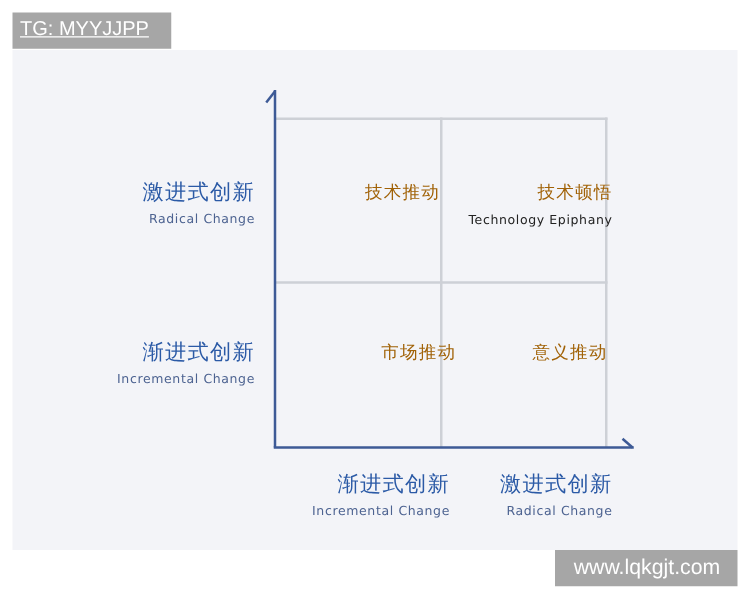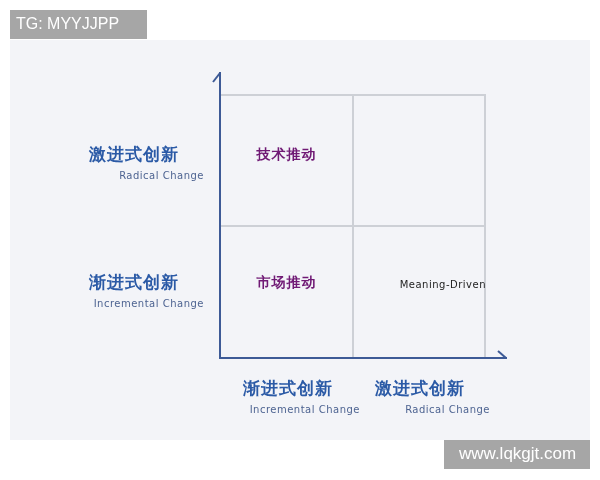--- a/index.html
+++ b/index.html
@@ -32,22 +32,23 @@
       font-family: "Liberation Sans", sans-serif;
       font-size: 16px;
       line-height: 28px;
       padding: 0 6px;
       white-space: nowrap;
     }
     .wm-top {
       left: 10px;
       top: 10px;
       height: 29px;
-      width: 137px;
+      width: 127px;
       box-sizing: border-box;
+      text-decoration: underline;
     }
     .wm-bottom {
       left: 444px;
       top: 440px;
       height: 29px;
       width: 146px;
       box-sizing: border-box;
       font-size: 17px;
       padding-left: 15px;
     }
@@ -84,43 +85,44 @@
       width: 600px;
       height: 480px;
       pointer-events: none;
     }
     .label {
       position: absolute;
       text-align: center;
     }
     .label .zh {
       display: block;
-      font-weight: bold;
+      font-weight: normal;
       letter-spacing: 1px;
       white-space: nowrap;
+      text-align: right;
     }
     .label .en {
       display: block;
       white-space: nowrap;
       letter-spacing: 0.5px;
       text-align: right;
     }
     .axis-label .zh {
       color: #2b5aa6;
       font-size: 17px;
       line-height: 22px;
     }
     .axis-label .en {
       color: #4d6391;
       font-size: 10px;
       line-height: 14px;
       margin-top: 4px;
     }
     .quad-label .zh {
-      color: #701a75;
+      color: #a16207;
       font-size: 14px;
       line-height: 20px;
     }
     .quad-label .en {
       color: #222222;
       font-size: 10px;
       line-height: 14px;
       margin-top: 6px;
     }
   </style>
@@ -162,21 +164,25 @@
     <span class="en">Incremental Change</span>
   </div>
   <div class="label axis-label" style="left:350px; top:377px; width:140px;">
     <span class="zh">激进式创新</span>
     <span class="en">Radical Change</span>
   </div>
 
   <div class="label quad-label" style="left:221px; top:144px; width:131px;">
     <span class="zh">技术推动</span>
   </div>
-  <div class="label quad-label" style="left:221px; top:272px; width:131px;">
+  <div class="label quad-label" style="left:350px; top:144px; width:140px;">
+    <span class="zh">技术顿悟</span>
+    <span class="en">Technology Epiphany</span>
+  </div>
+  <div class="label quad-label" style="left:221px; top:272px; width:131px;padding-left:13px;">
     <span class="zh">市场推动</span>
   </div>
   <div class="label quad-label" style="left:352px; top:272px; width:134px;">
-    <span class="en">Meaning-Driven</span>
+    <span class="zh">意义推动</span>
   </div>
 
   <div class="watermark wm-bottom">www.lqkgjt.com</div>
 </div>
 
 </body></html>

